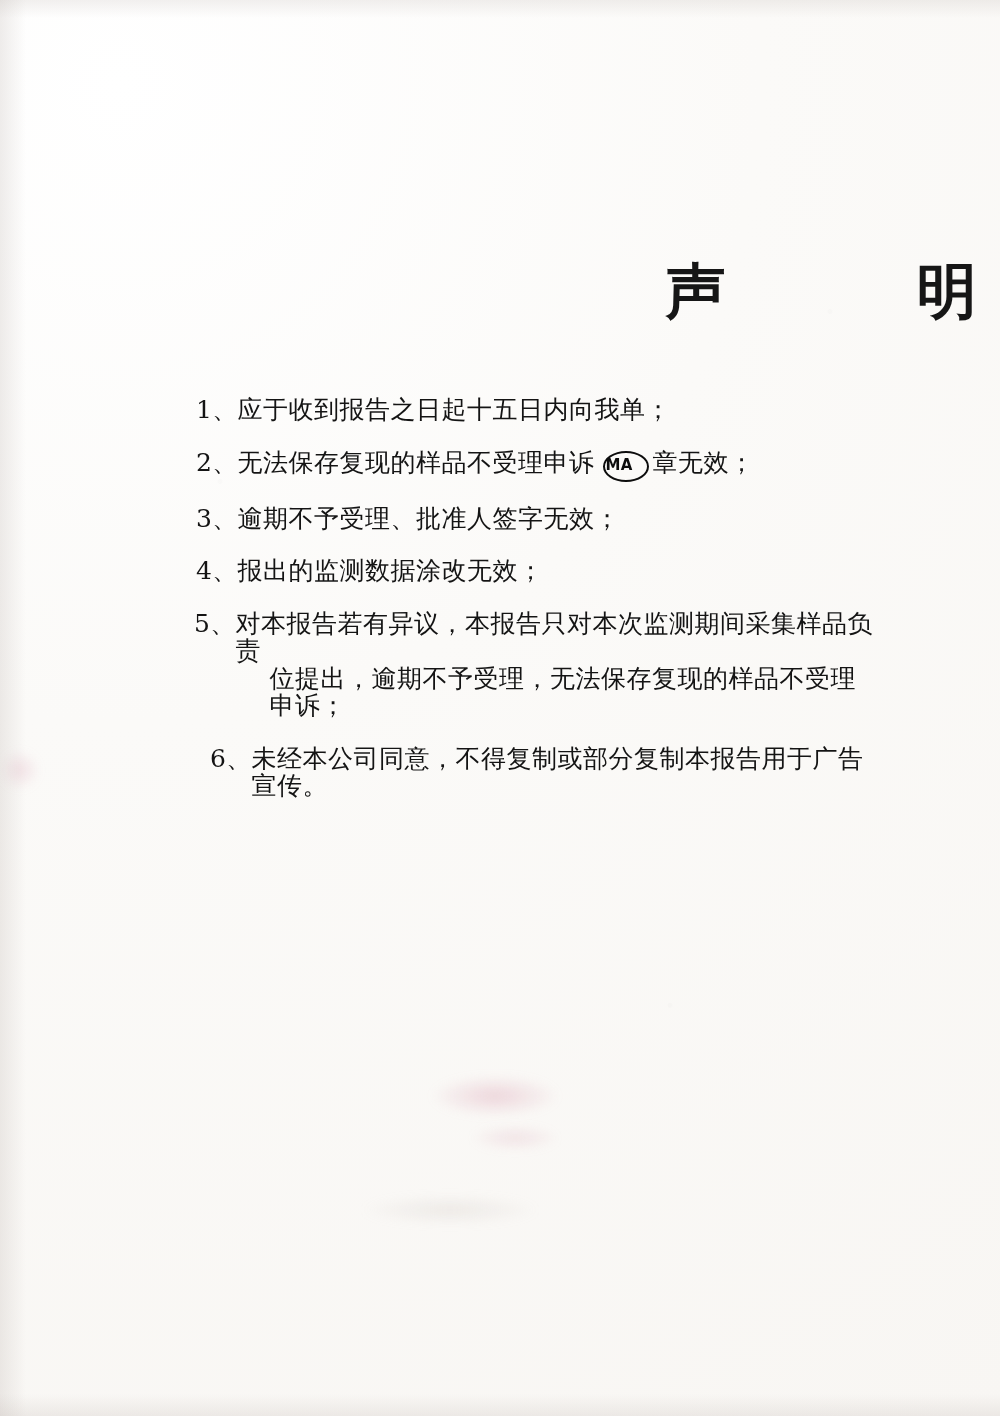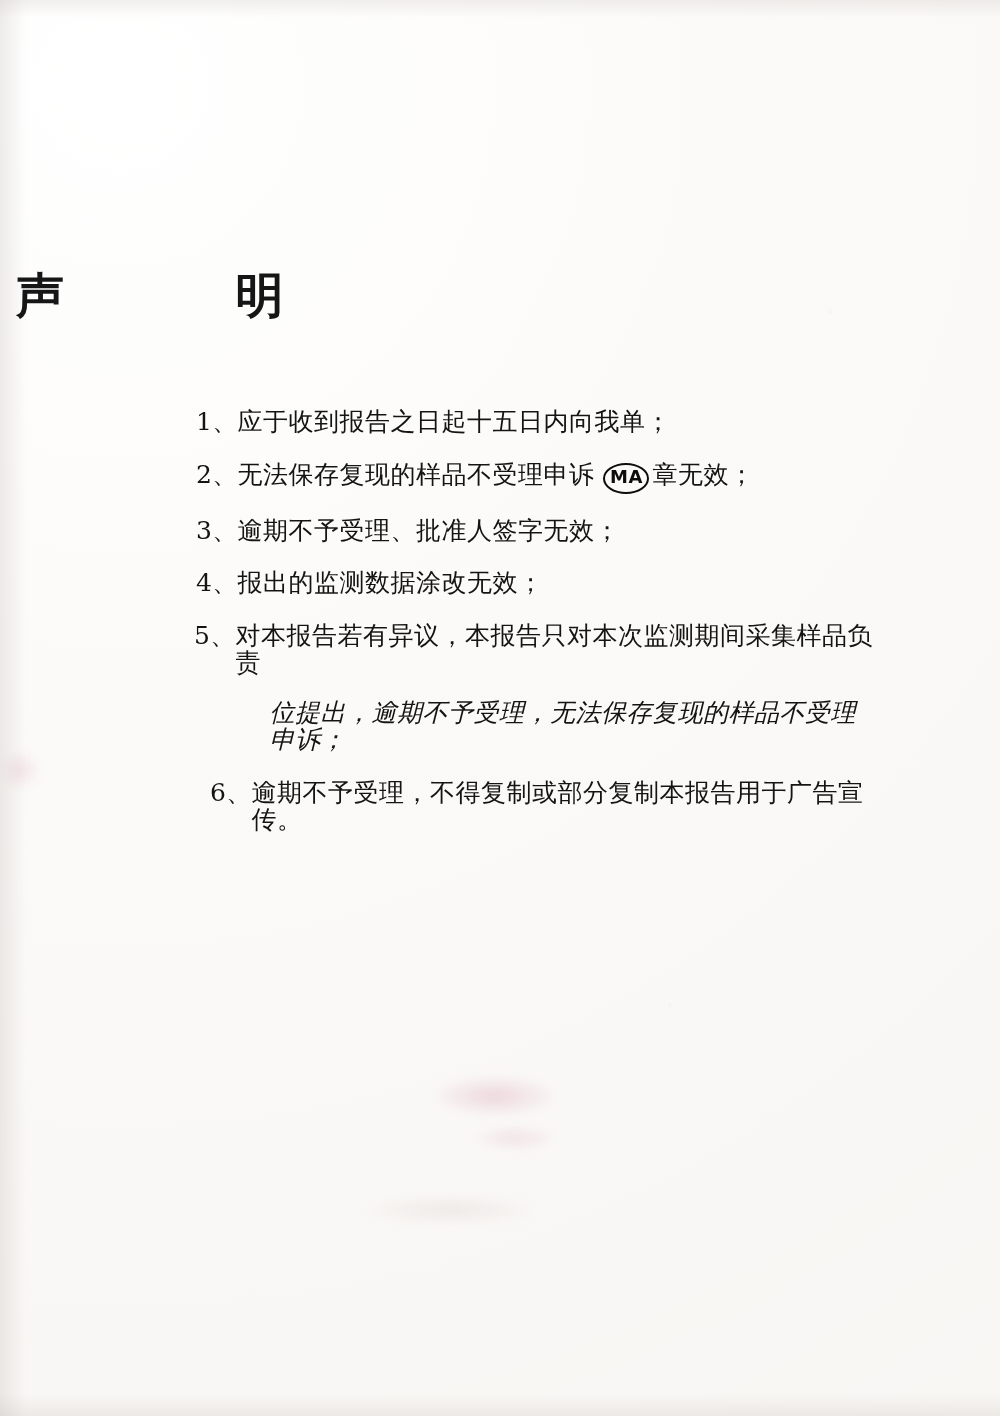--- a/index.html
+++ b/index.html
@@ -70,24 +70,24 @@
     width: 180px; height: 30px;
     background: radial-gradient(ellipse at center, rgba(200,190,185,0.25), rgba(255,255,255,0) 70%);
   }
 
   .content {
     position: relative;
     z-index: 2;
   }
 
   .doc-title {
-    margin: 16px;
+    margin: 4px;
     padding-top: 248px;
-    text-align: left;
-    font-size: 48px;
+    text-align: right;
+    font-size: 60px;
     font-weight: 700;
     letter-spacing: 0.32em;
     color: #161616;
     font-family: "DejaVu Serif", "Liberation Serif", serif;
   }
   .doc-title .gap {
     display: inline-block;
     width: 92px;
   }
 
@@ -112,48 +112,45 @@
     flex: 0 0 auto;
     white-space: nowrap;
     letter-spacing: 0.01em;
   }
   .clause-body {
     flex: 1 1 auto;
     letter-spacing: 0.02em;
   }
   .clause-line-2 {
     display: block;
-    margin-top: 22px;
     padding-left: 34px;
     letter-spacing: 0.02em;
-    font-style: italic;
   }
 
   
   .clause-1 { margin-left: 0px; }
   .clause-2 { margin-left: 0px; }
   .clause-3 { margin-left: 0px; }
   .clause-4 { margin-left: 0px; }
   .clause-5 { margin-left: -2px; }
   .clause-6 { margin-left: 14px; }
 
   .ma-badge {
     display: inline-block;
     position: relative;
     top: 2px;
     margin: 0 3px 0 9px;
     width: 42px;
     height: 27px;
     border: 2.5px solid #0d0d0d;
     border-radius: 50% / 50%;
     font-family: "DejaVu Sans", "Liberation Sans", sans-serif;
-    font-size: 18px;
+    font-size: 15px;
     font-weight: 700;
     line-height: 24px;
-    text-align: center;
     letter-spacing: 0.02em;
     color: #0d0d0d;
     vertical-align: middle;
   }
 
   
   .noise {
     position: absolute;
     inset: 0;
     background-image:
@@ -211,18 +208,18 @@
     <li class="clause clause-5">
       <span class="clause-num">5、</span>
       <span class="clause-body">
         <span>对本报告若有异议，本报告只对本次监测期间采集样品负责</span>
         <span class="clause-line-2">位提出，逾期不予受理，无法保存复现的样品不受理申诉；</span>
       </span>
     </li>
 
     <li class="clause clause-6">
       <span class="clause-num">6、</span>
-      <span class="clause-body">逾期不予受理，不得复制或部分复制本报告用于广告宣传。</span>
+      <span class="clause-body">未经本公司同意，不得复制或部分复制本报告用于广告宣传。</span>
     </li>
 
   </ul>
 
 </div>
 
 </body></html>

